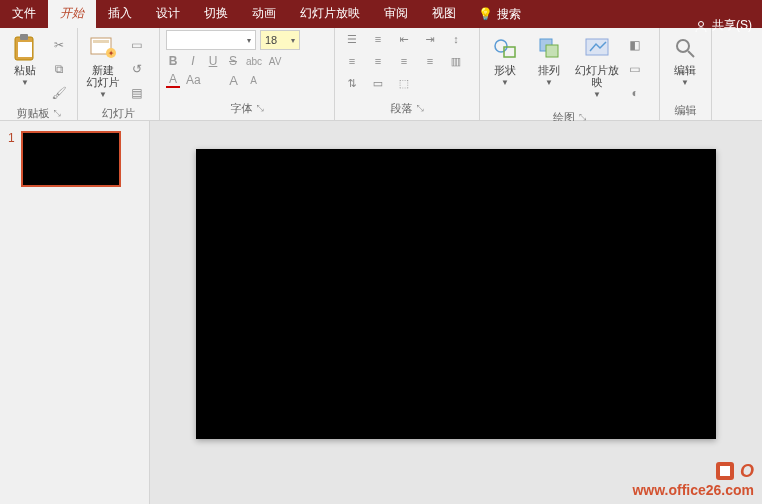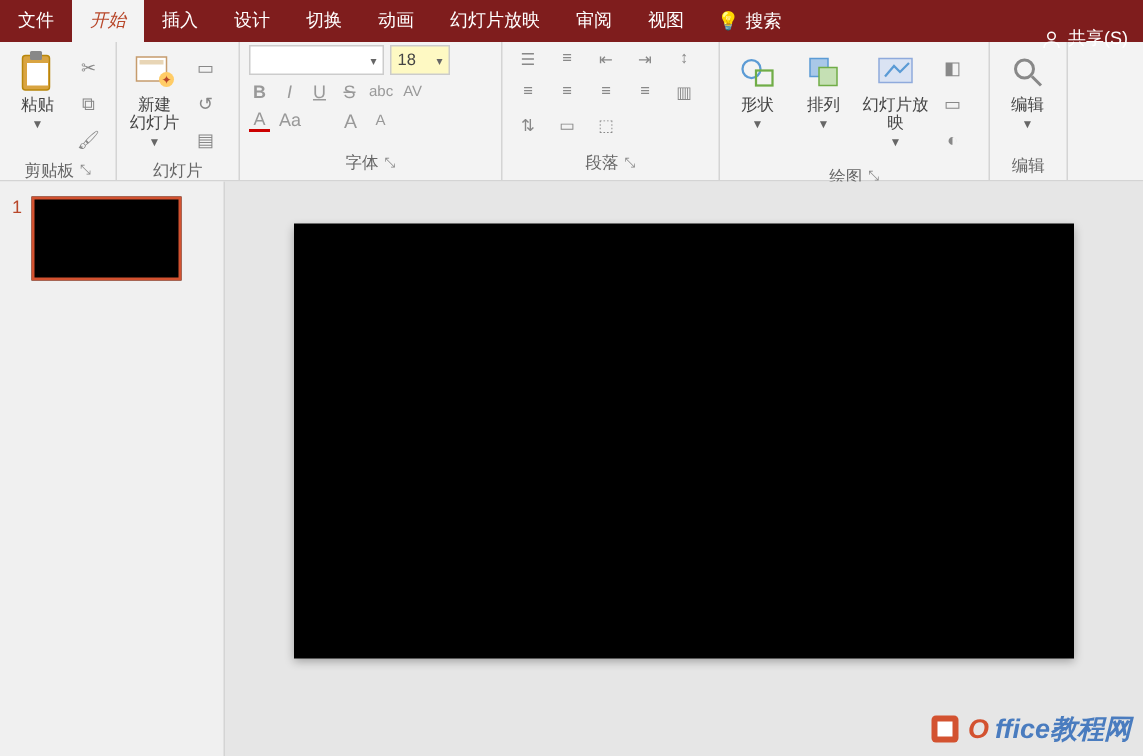--- a/index.html
+++ b/index.html
@@ -318,15 +318,15 @@
 
 <div class="watermark">
   <div class="wm-top">
     <span>
         <svg width="22" height="22">
           <rect x="2" y="2" width="18" height="18" rx="3" fill="#d35230"></rect>
           <rect x="6" y="6" width="10" height="10" fill="#fff"></rect>
         </svg>
       </span>
     <span class="o">O</span>
-      <span class="rest">ffice教程网</span>
-  </div>
+  </div>
+  <div class="wm-url">www.office26.com</div>
 </div>
 
 </body></html>

